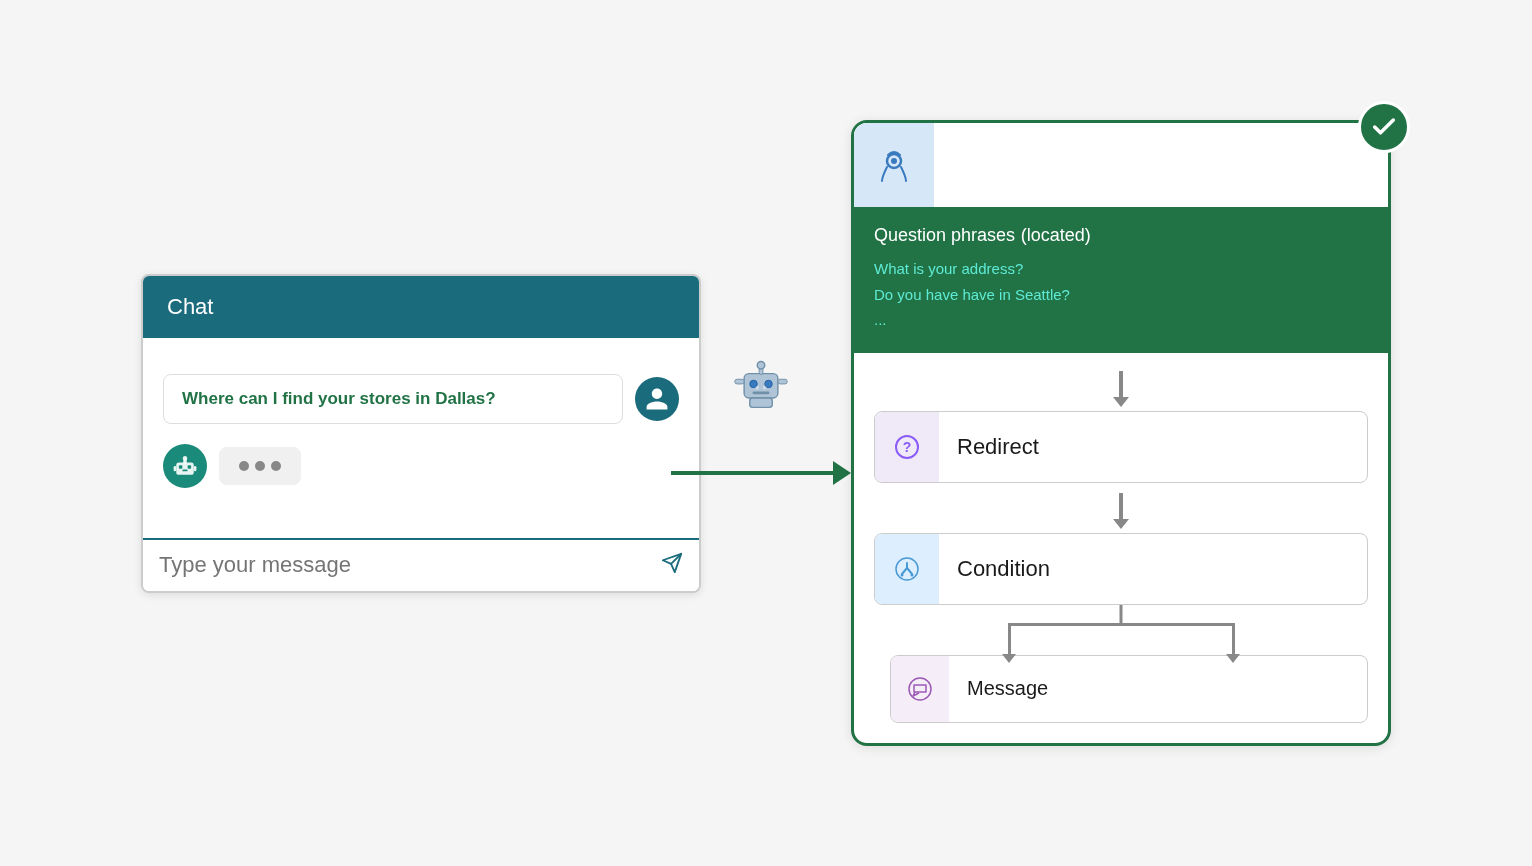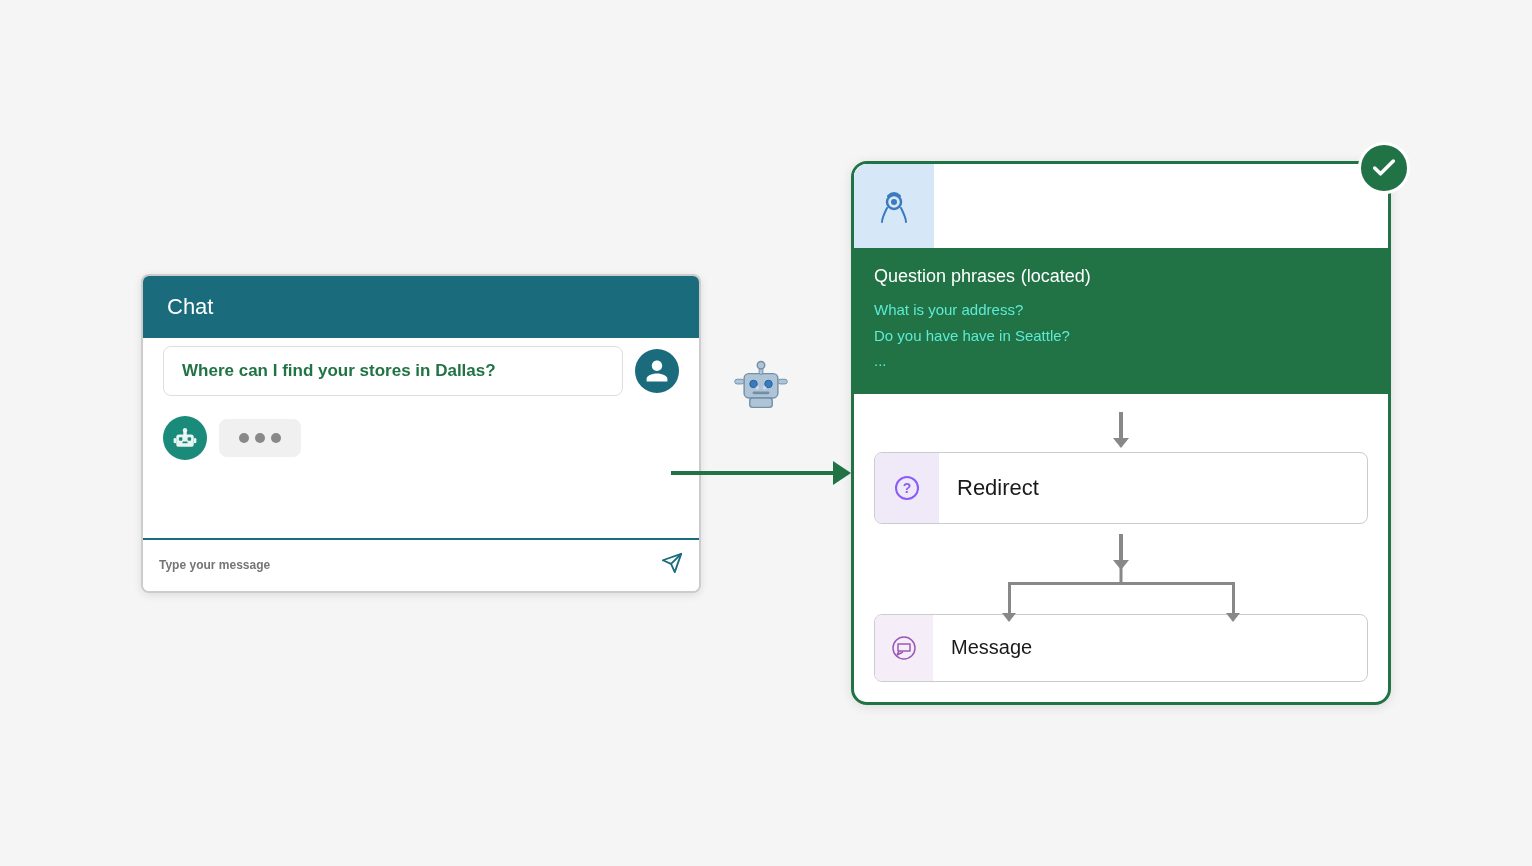--- a/index.html
+++ b/index.html
@@ -35,21 +35,21 @@
       left: 30px;
     }
     .chat-header {
       background: #1a6b7c;
       color: white;
       padding: 18px 24px;
       font-size: 22px;
       font-weight: 400;
     }
     .chat-body {
-      padding: 8px 20px;
+      padding: 36px 20px;
       min-height: 200px;
       background: white;
       display: flex;
       flex-direction: column;
       gap: 20px;
     }
     .chat-message-row {
       display: flex;
       align-items: center;
       gap: 12px;
@@ -118,24 +118,23 @@
       align-items: center;
       border-top: 2px solid #1a6b7c;
       padding: 12px 16px;
       gap: 10px;
       background: white;
     }
     .chat-input {
       flex: 1;
       border: none;
       outline: none;
-      font-size: 12px;
+      font-size: 22px;
       color: #0f172a;
       background: transparent;
-      font-weight: bold;
     }
     .send-icon {
       color: #1a6b7c;
       font-size: 20px;
       cursor: pointer;
     }
 
     
     .arrow-area {
       display: flex;
@@ -413,20 +412,21 @@
     }
     .branch-node {
       flex: 1;
       display: flex;
       align-items: center;
       border: 1px solid #ccc;
       border-radius: 8px;
       overflow: hidden;
       height: 68px;
       background: white;
+      margin-left: 16px;
     }
     .branch-node .node-icon-area {
       width: 58px;
       height: 68px;
     }
     .branch-node .node-label {
       font-size: 20px;
     }
   </style>
 </head>
@@ -551,20 +551,34 @@
           <svg viewBox="0 0 28 28" fill="none">
             <circle cx="14" cy="14" r="11" stroke="#8b5cf6" stroke-width="2" fill="#f0eaf8"></circle>
             <text x="14" y="19" text-anchor="middle" fill="#8b5cf6" font-size="14" font-weight="bold">?</text>
           </svg>
         </div>
         <span class="node-label">Redirect</span>
       </div>
 
       <div class="flow-arrow-down" style="margin-top:10px;"></div>
 
+      <div class="flow-node" style="margin-top:10px;">
+        <div class="node-icon-area condition">
+          <svg viewBox="0 0 28 28" fill="none">
+            <circle cx="14" cy="14" r="11" fill="#ddeeff" stroke="#4a9ad4" stroke-width="1.5"></circle>
+
+            <line x1="14" y1="8" x2="14" y2="13" stroke="#4a9ad4" stroke-width="2" stroke-linecap="round"></line>
+            <path d="M14 13 L9 19" stroke="#4a9ad4" stroke-width="2" stroke-linecap="round"></path>
+            <path d="M14 13 L19 19" stroke="#4a9ad4" stroke-width="2" stroke-linecap="round"></path>
+            <circle cx="9" cy="20" r="1.5" fill="#4a9ad4"></circle>
+            <circle cx="19" cy="20" r="1.5" fill="#4a9ad4"></circle>
+          </svg>
+        </div>
+        <span class="node-label">Condition</span>
+      </div>
 
       <div class="branch-area">
         <div class="branch-lines">
           <div class="branch-down-left"></div>
           <div class="branch-down-right"></div>
         </div>
       </div>
 
       <div class="branch-nodes">
 

